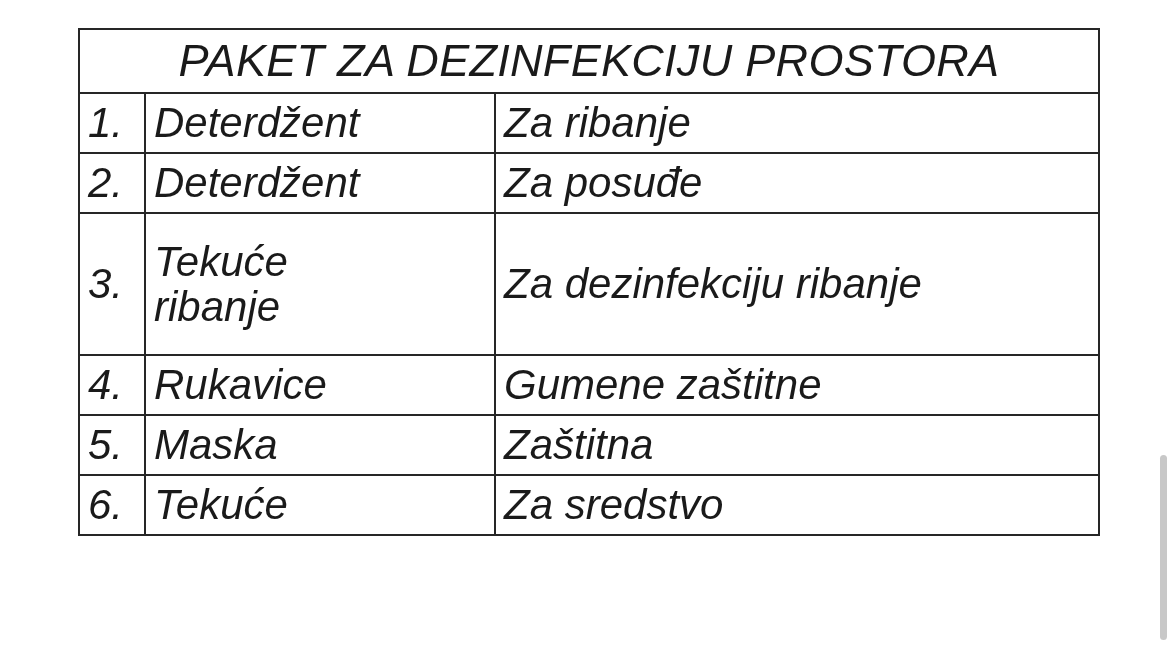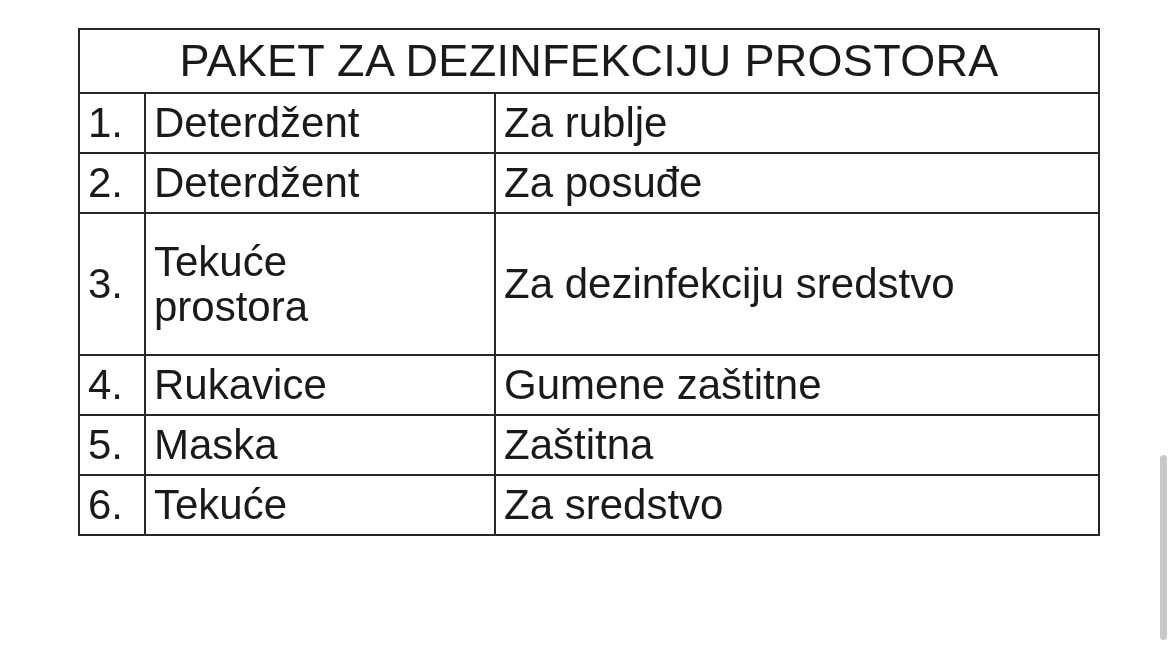--- a/index.html
+++ b/index.html
@@ -20,20 +20,21 @@
     width: 1170px;
     height: 650px;
     background: #ffffff;
   }
 
   .table-wrap {
     position: absolute;
     left: 78px;
     top: 28px;
     width: 905px;
+    font-style: italic;
   }
 
   table.pkt {
     border-collapse: collapse;
     width: 1020px;
     table-layout: fixed;
   }
 
   table.pkt td, table.pkt th {
     border: 2px solid #262626;
@@ -112,36 +113,36 @@
         <col class="col-desc">
       </colgroup>
       <tbody>
         <tr>
           <td class="title-cell" colspan="3">PAKET ZA DEZINFEKCIJU PROSTORA</td>
         </tr>
 
         <tr>
           <td class="num">1.</td>
           <td class="item">Deterdžent</td>
-          <td class="desc">Za rublje</td>
+          <td class="desc">Za ribanje</td>
         </tr>
 
         <tr>
           <td class="num">2.</td>
           <td class="item">Deterdžent</td>
           <td class="desc">Za posuđe</td>
         </tr>
 
         <tr class="tall">
           <td class="num">3.</td>
           <td class="item">
             <span class="item-line">Tekuće</span>
-            <span class="item-line">prostora</span>
+            <span class="item-line">ribanje</span>
           </td>
-          <td class="desc">Za dezinfekciju sredstvo</td>
+          <td class="desc">Za dezinfekciju ribanje</td>
         </tr>
 
         <tr>
           <td class="num">4.</td>
           <td class="item">Rukavice</td>
           <td class="desc">Gumene zaštitne</td>
         </tr>
 
         <tr>
           <td class="num">5.</td>

